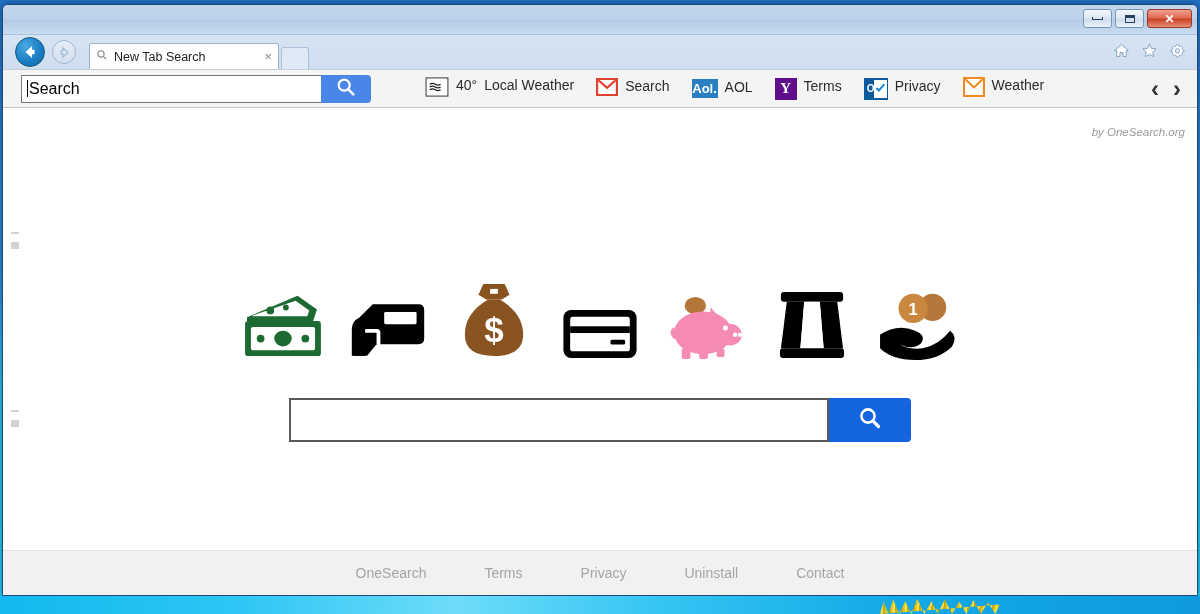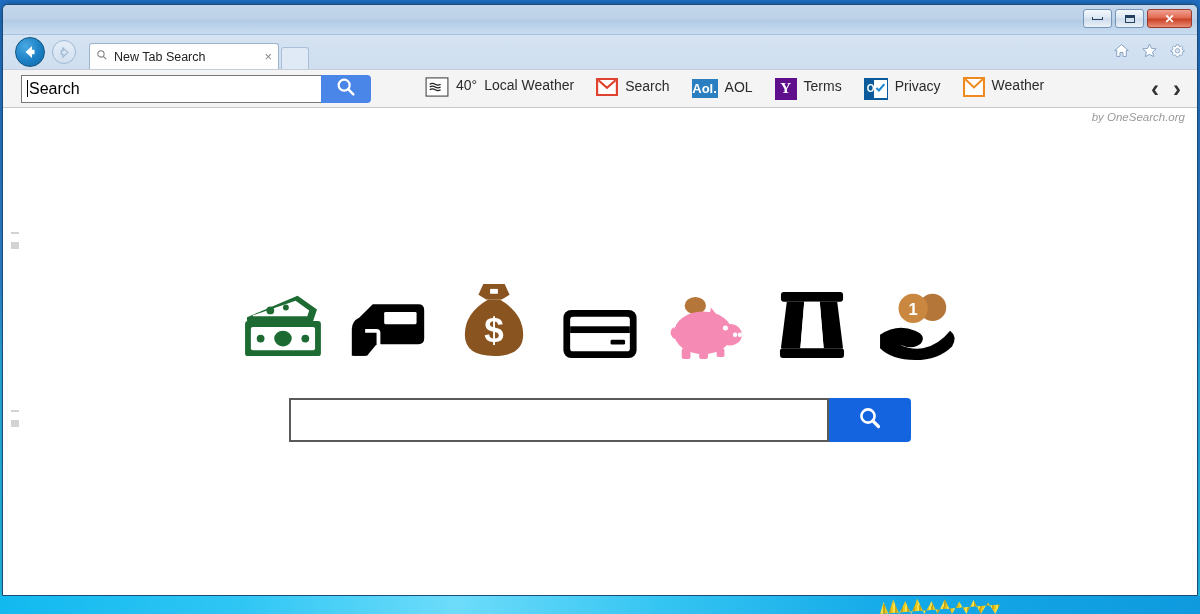--- a/index.html
+++ b/index.html
@@ -123,21 +123,21 @@
   }
   #ext-links { display: flex; align-items: center; gap: 22px; margin-left: 54px; }
   .ext-link { display: flex; align-items: flex-start; gap: 7px; font-size: 14px; color: #2b2b2b; }
   .ext-link .lbl-bold { font-weight: normal; }
   #ext-arrows { margin-left: auto; display: flex; align-items: center; gap: 14px; padding-right: 16px; }
   .chev { font-size: 24px; color: #333; font-weight: bold; line-height: 1; }
 
   
   #page { position: relative; height: 487px; background: #fff; }
   #byline {
-    position: absolute; right: 12px; top: 3px;
+    position: absolute; right: 12px; top: 18px;
     font-size: 11.5px; font-style: italic; color: #9a9a9a;
   }
   #icon-row {
     position: absolute; left: 0; right: 0; top: 168px;
     display: flex; align-items: flex-end; justify-content: center; gap: 22px;
   }
   .money-icon { width: 84px; height: 84px; display: flex; align-items: flex-end; justify-content: center; }
   #search-area {
     position: absolute; left: 0; right: 0; top: 290px;
     display: flex; justify-content: center;
@@ -408,18 +408,25 @@
       <div id="main-search-btn">
         <span>
           <svg width="26" height="26" viewBox="0 0 26 26" aria-hidden="true">
             <circle cx="11" cy="11" r="6.6" fill="none" stroke="#ffffff" stroke-width="2.6"></circle>
             <line x1="15.8" y1="15.8" x2="21.5" y2="21.5" stroke="#ffffff" stroke-width="3.2" stroke-linecap="round"></line>
           </svg>
         </span>
       </div>
     </div>
 
+    <div id="footer">
+      <span class="footer-link">OneSearch</span>
+      <span class="footer-link">Terms</span>
+      <span class="footer-link">Privacy</span>
+      <span class="footer-link">Uninstall</span>
+      <span class="footer-link">Contact</span>
+    </div>
   </div>
 </div>
 
 <div id="desktop">
   <div class="grass"></div>
 </div>
 
 </body></html>

